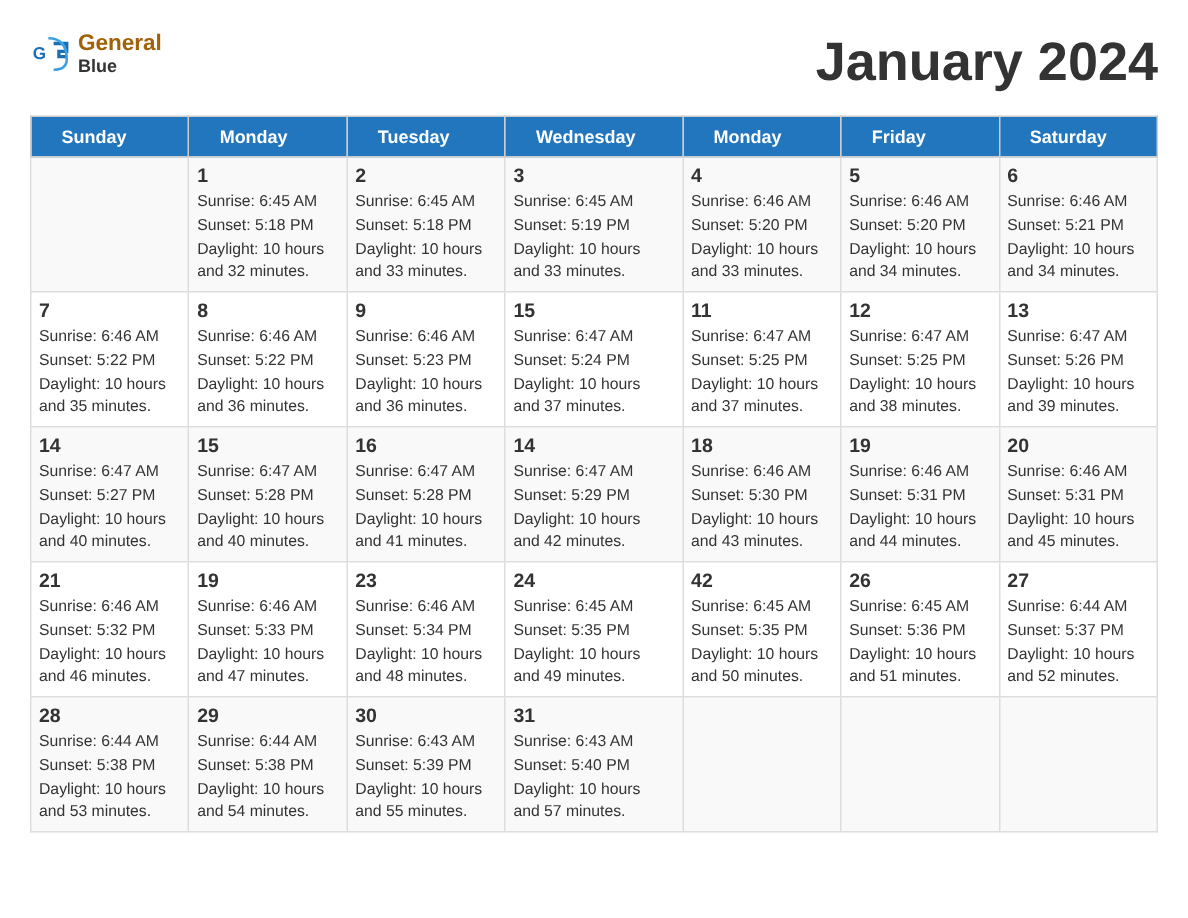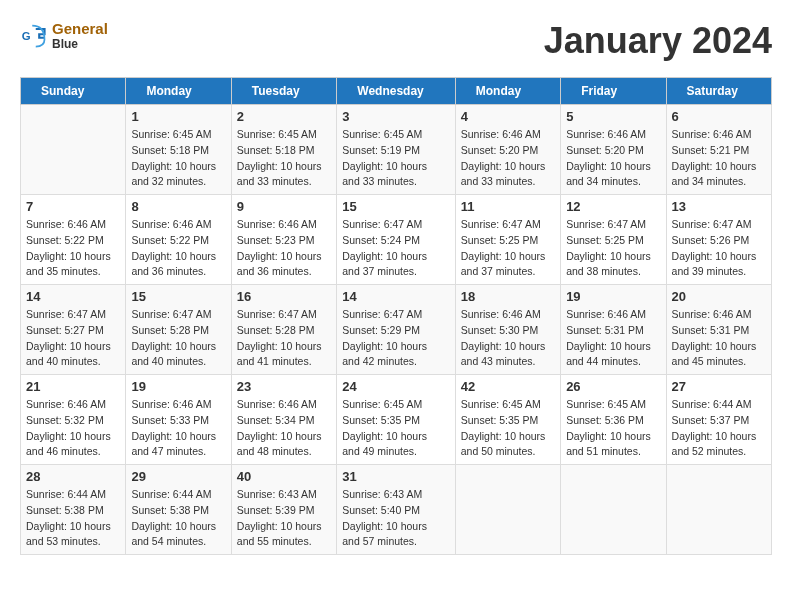--- a/index.html
+++ b/index.html
@@ -321,21 +321,21 @@
 and 53 minutes.</div>
         </td>
         <td>
           <span class="day-number">29</span>
           <div class="day-info" style="white-space: pre-line;">Sunrise: 6:44 AM
 Sunset: 5:38 PM
 Daylight: 10 hours
 and 54 minutes.</div>
         </td>
         <td>
-          <span class="day-number">40</span>
+          <span class="day-number">30</span>
           <div class="day-info" style="white-space: pre-line;">Sunrise: 6:43 AM
 Sunset: 5:39 PM
 Daylight: 10 hours
 and 55 minutes.</div>
         </td>
         <td>
           <span class="day-number">31</span>
           <div class="day-info" style="white-space: pre-line;">Sunrise: 6:43 AM
 Sunset: 5:40 PM
 Daylight: 10 hours

